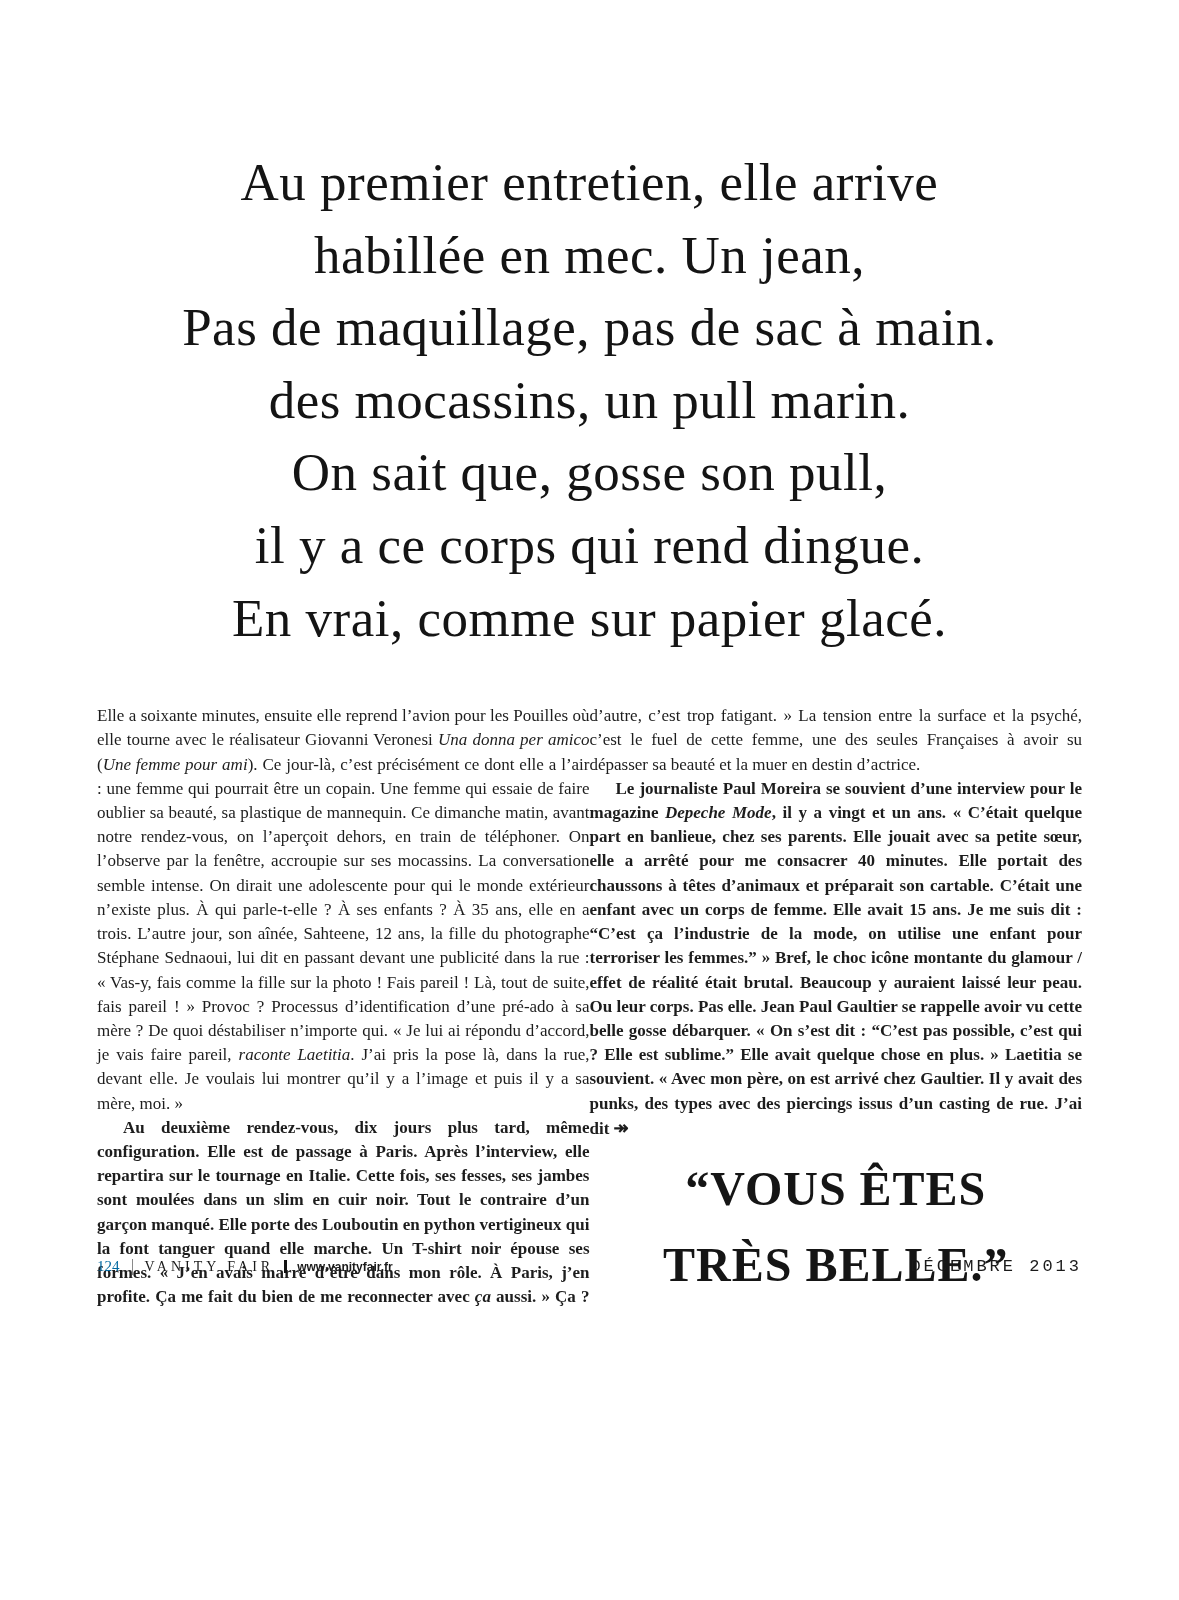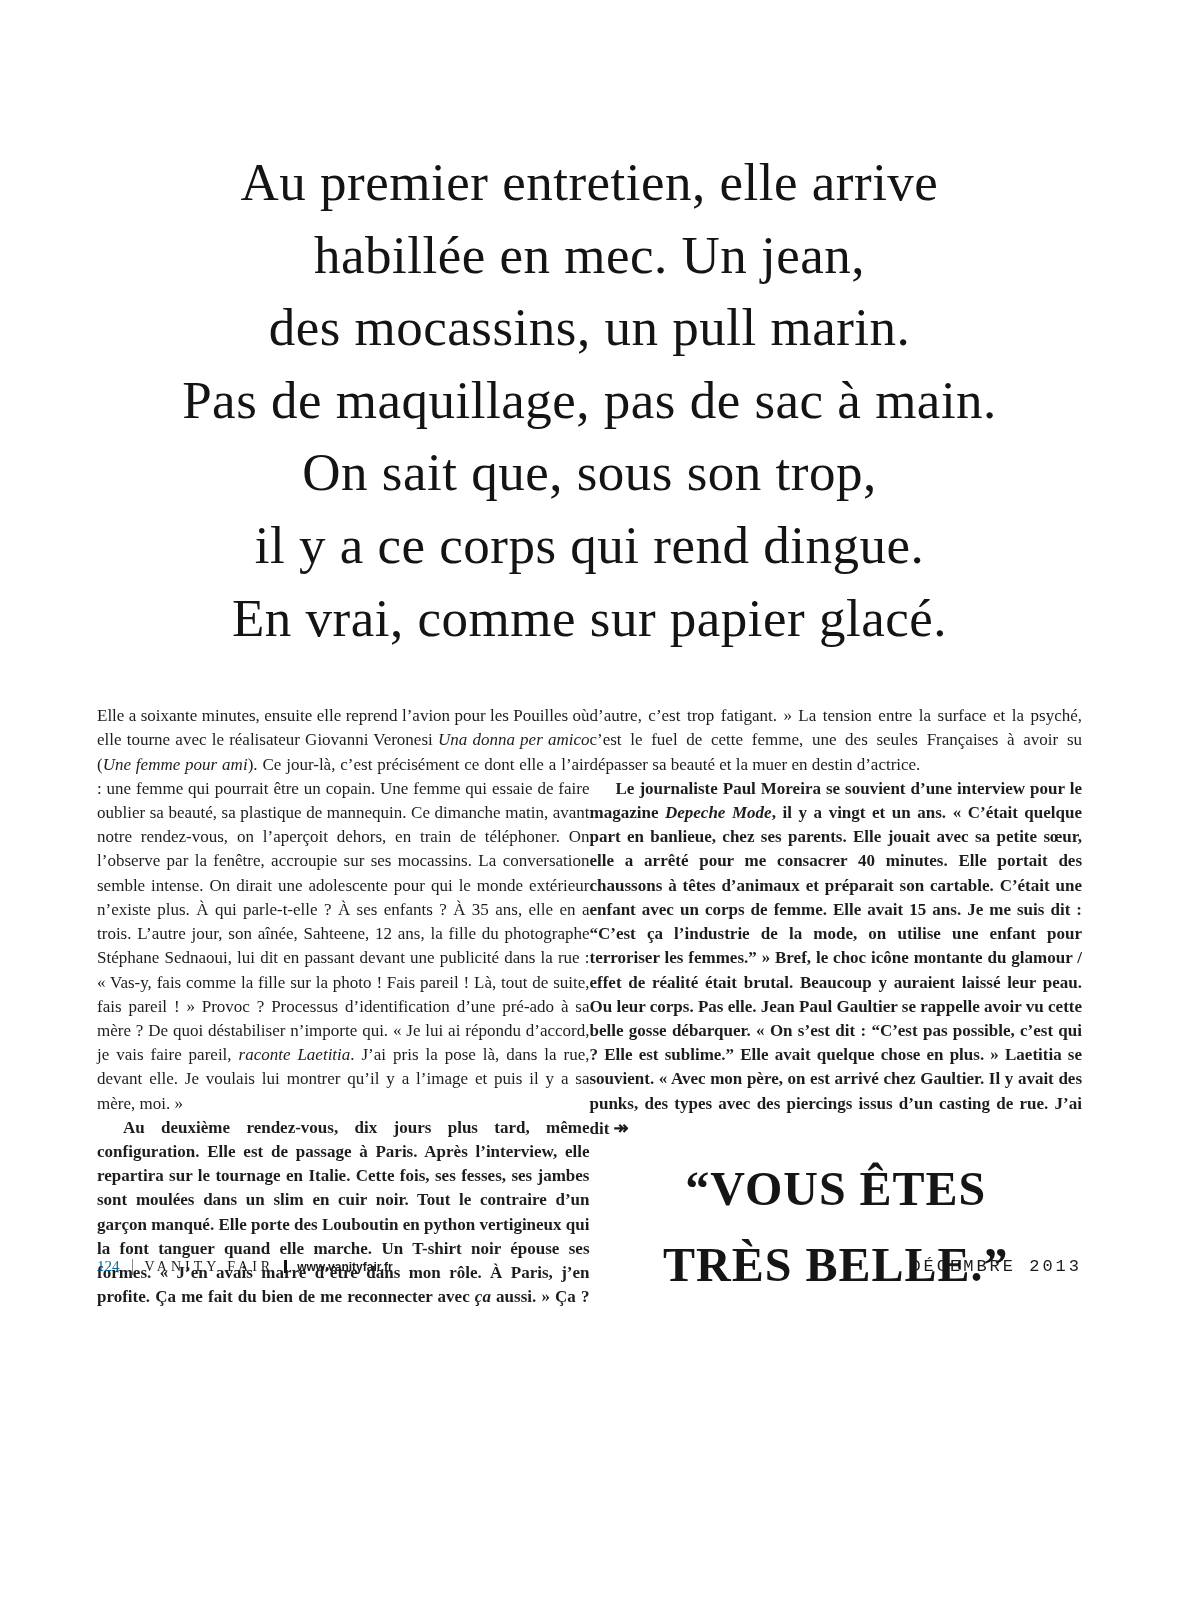--- a/index.html
+++ b/index.html
@@ -108,23 +108,23 @@
   }
 </style>
 </head>
 <body>
 
 <div class="page">
 
   <div class="headline">
     <div>Au premier entretien, elle arrive</div>
     <div>habillée en mec. Un jean,</div>
+    <div>Pas de maquillage, pas de sac à main.</div>
     <div>des mocassins, un pull marin.</div>
-    <div>Pas de maquillage, pas de sac à main.</div>
-    <div>On sait que, sous son trop,</div>
+    <div>On sait que, gosse son pull,</div>
     <div>il y a ce corps qui rend dingue.</div>
     <div>En vrai, comme sur papier glacé.</div>
   </div>
 
   <div class="columns">
 
     <div class="col">
       <p class="body-p">Elle a soixante minutes, ensuite elle reprend l’avion pour les Pouilles où elle tourne avec le réalisateur Giovanni Veronesi <i>Una donna per amico</i> (<i>Une femme pour ami</i>). Ce jour-là, c’est précisément ce dont elle a l’air : une femme qui pourrait être un copain. Une femme qui essaie de faire oublier sa beauté, sa plastique de mannequin. Ce dimanche matin, avant notre rendez-vous, on l’aperçoit dehors, en train de téléphoner. On l’observe par la fenêtre, accroupie sur ses mocassins. La conversation semble intense. On dirait une adolescente pour qui le monde extérieur n’existe plus. À qui parle-t-elle ? À ses enfants ? À 35 ans, elle en a trois. L’autre jour, son aînée, Sahteene, 12 ans, la fille du photographe Stéphane Sednaoui, lui dit en passant devant une publicité dans la rue : « Vas-y, fais comme la fille sur la photo ! Fais pareil ! Là, tout de suite, fais pareil ! » Provoc ? Processus d’identification d’une pré-ado à sa mère ? De quoi déstabiliser n’importe qui. « Je lui ai répondu d’accord, je vais faire pareil, <i>raconte Laetitia</i>. J’ai pris la pose là, dans la rue, devant elle. Je voulais lui montrer qu’il y a l’image et puis il y a sa mère, moi. »</p>
       <p class="body-p indent">Au deuxième rendez-vous, dix jours plus tard, même configuration. Elle est de passage à Paris. Après l’interview, elle repartira sur le tournage en Italie. Cette fois, ses fesses, ses jambes sont moulées dans un slim en cuir noir. Tout le contraire d’un garçon manqué. Elle porte des Louboutin en python vertigineux qui la font tanguer quand elle marche. Un T-shirt noir épouse ses formes. « J’en avais marre d’être dans mon rôle. À Paris, j’en profite. Ça me fait du bien de me reconnecter avec <i>ça</i> aussi. » Ça ? Si on résume, on peut appeler <i>ça</i> un corps de bombe. En quelques mots : sa beauté, son sex-appeal, tout ce qui l’a faite et ce contre quoi elle lutte aussi. Pourtant, le passant qui la croise quand elle pousse la grille ne la reconnaît pas, ne s’est même pas retourné. « La séduction ne m’intéresse pas. Je ne joue pas à être quelqu’un</p>
     </div>

